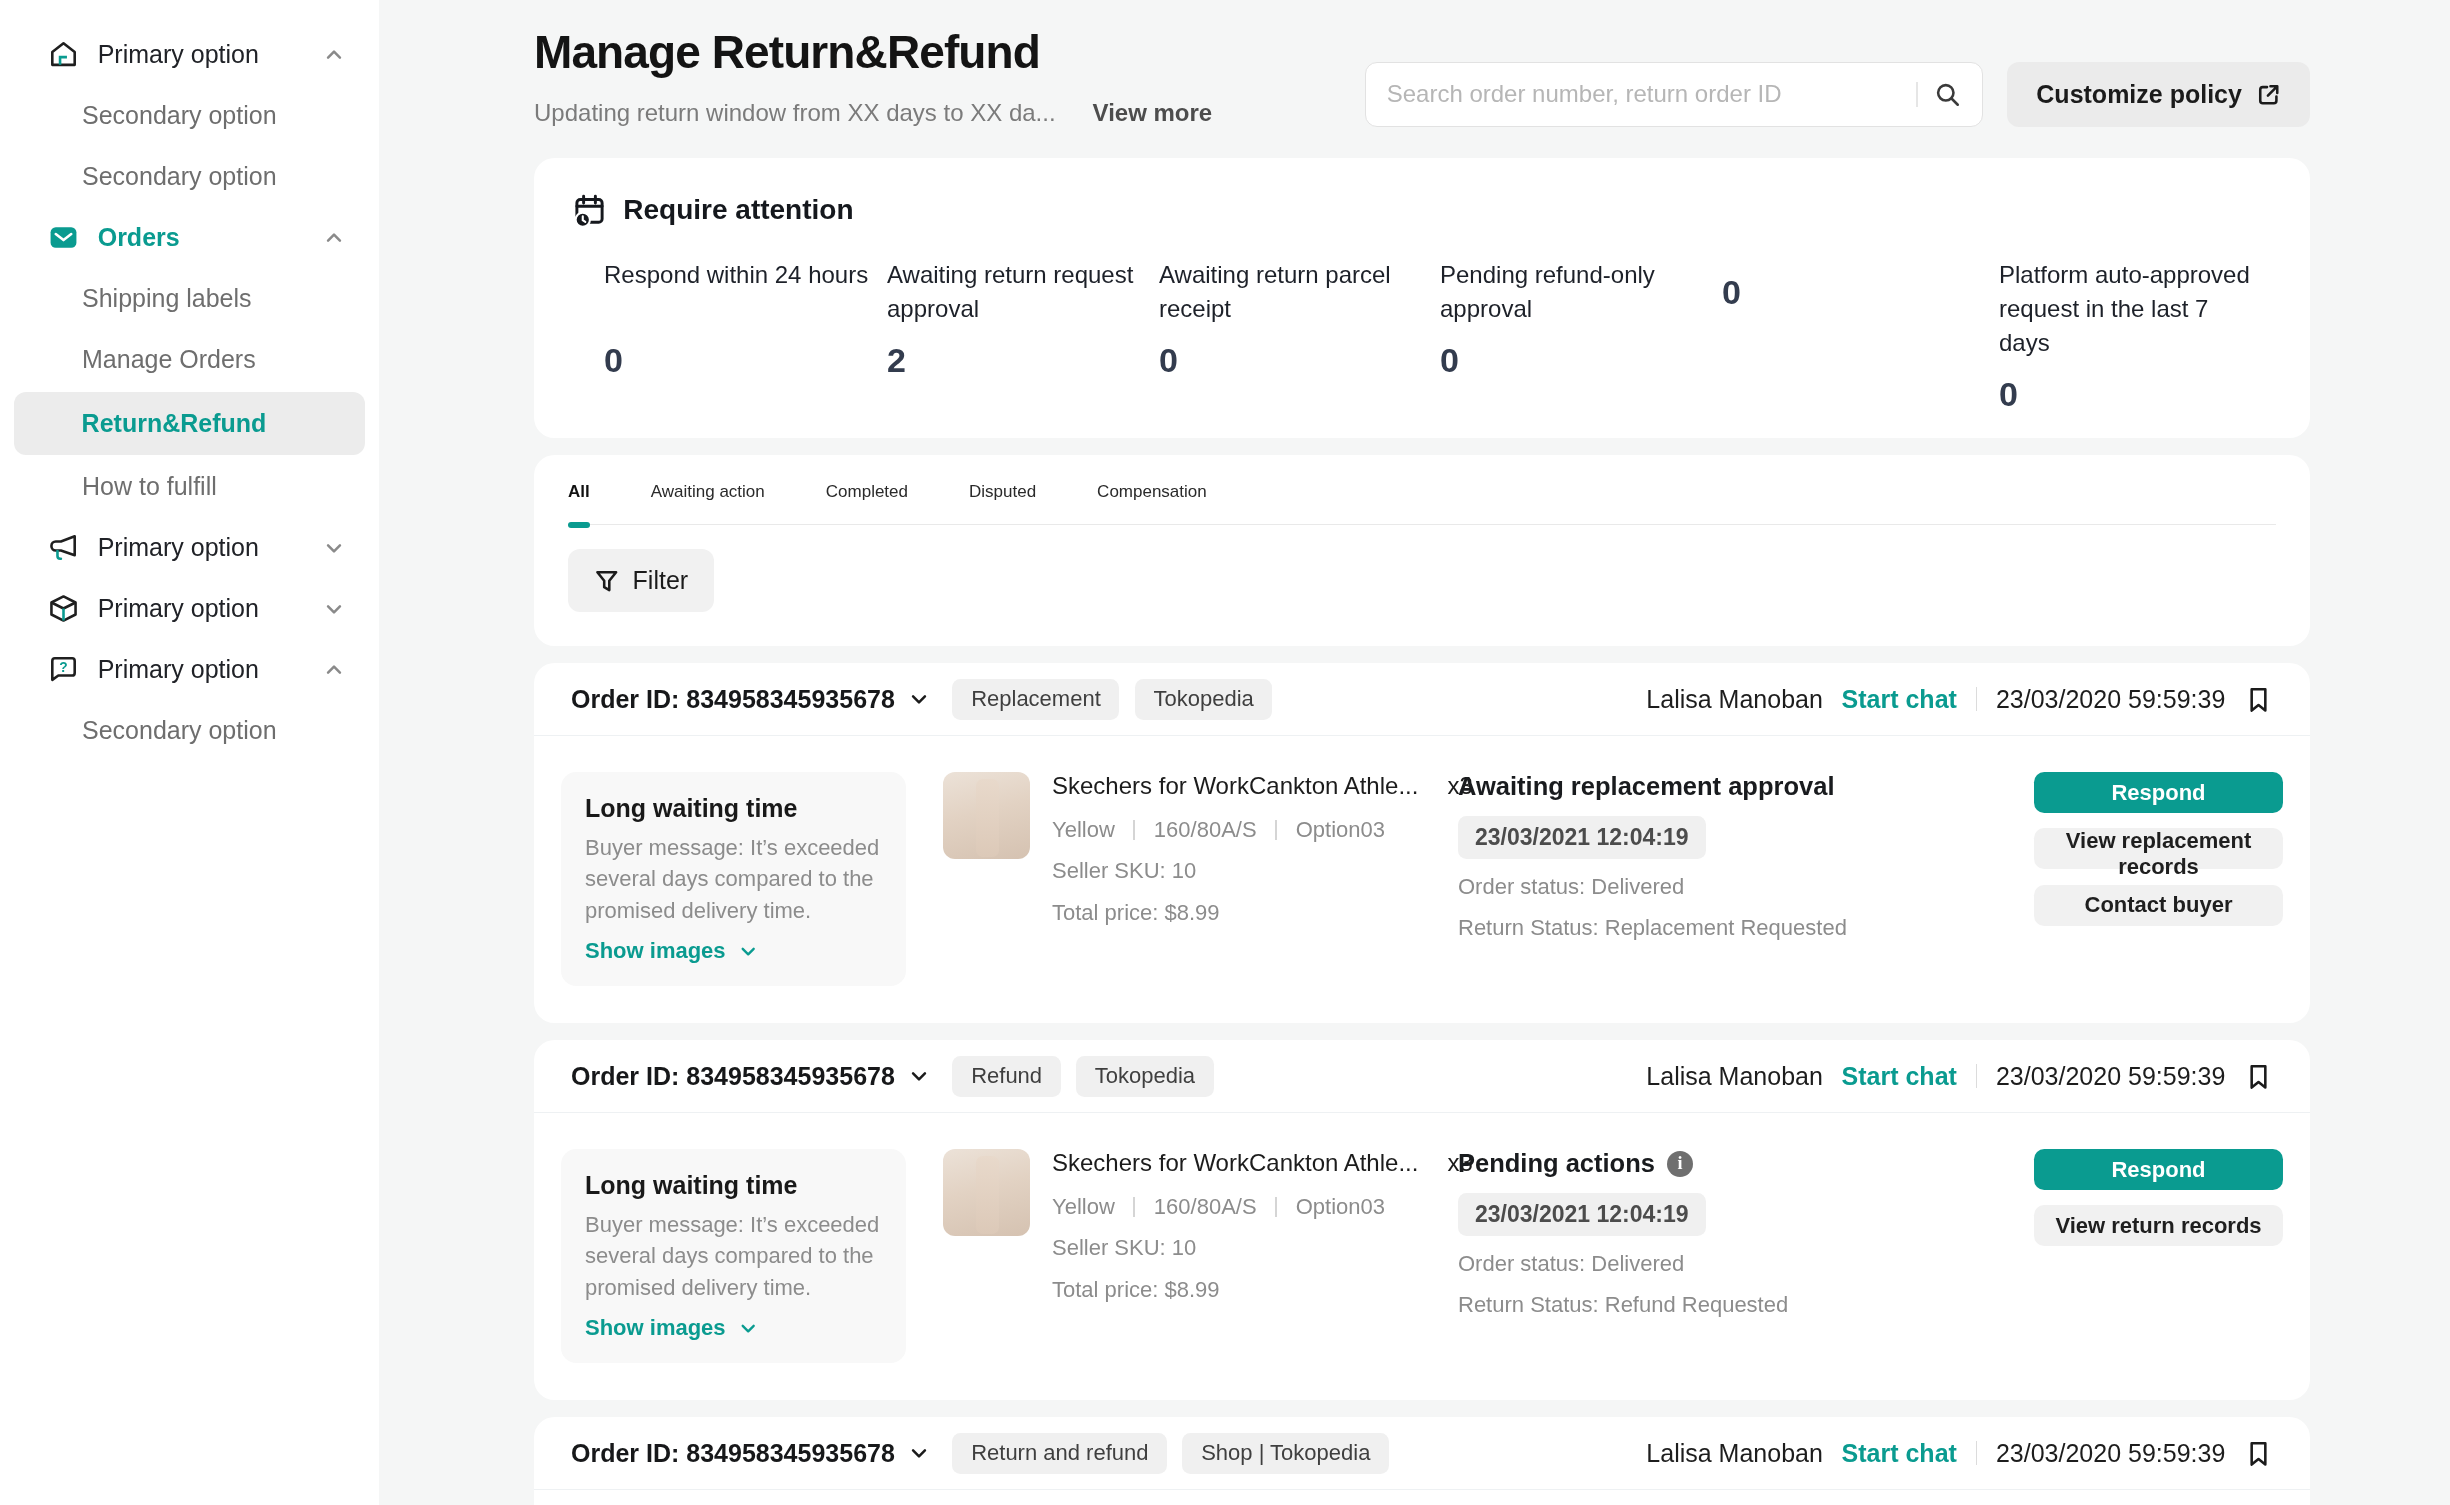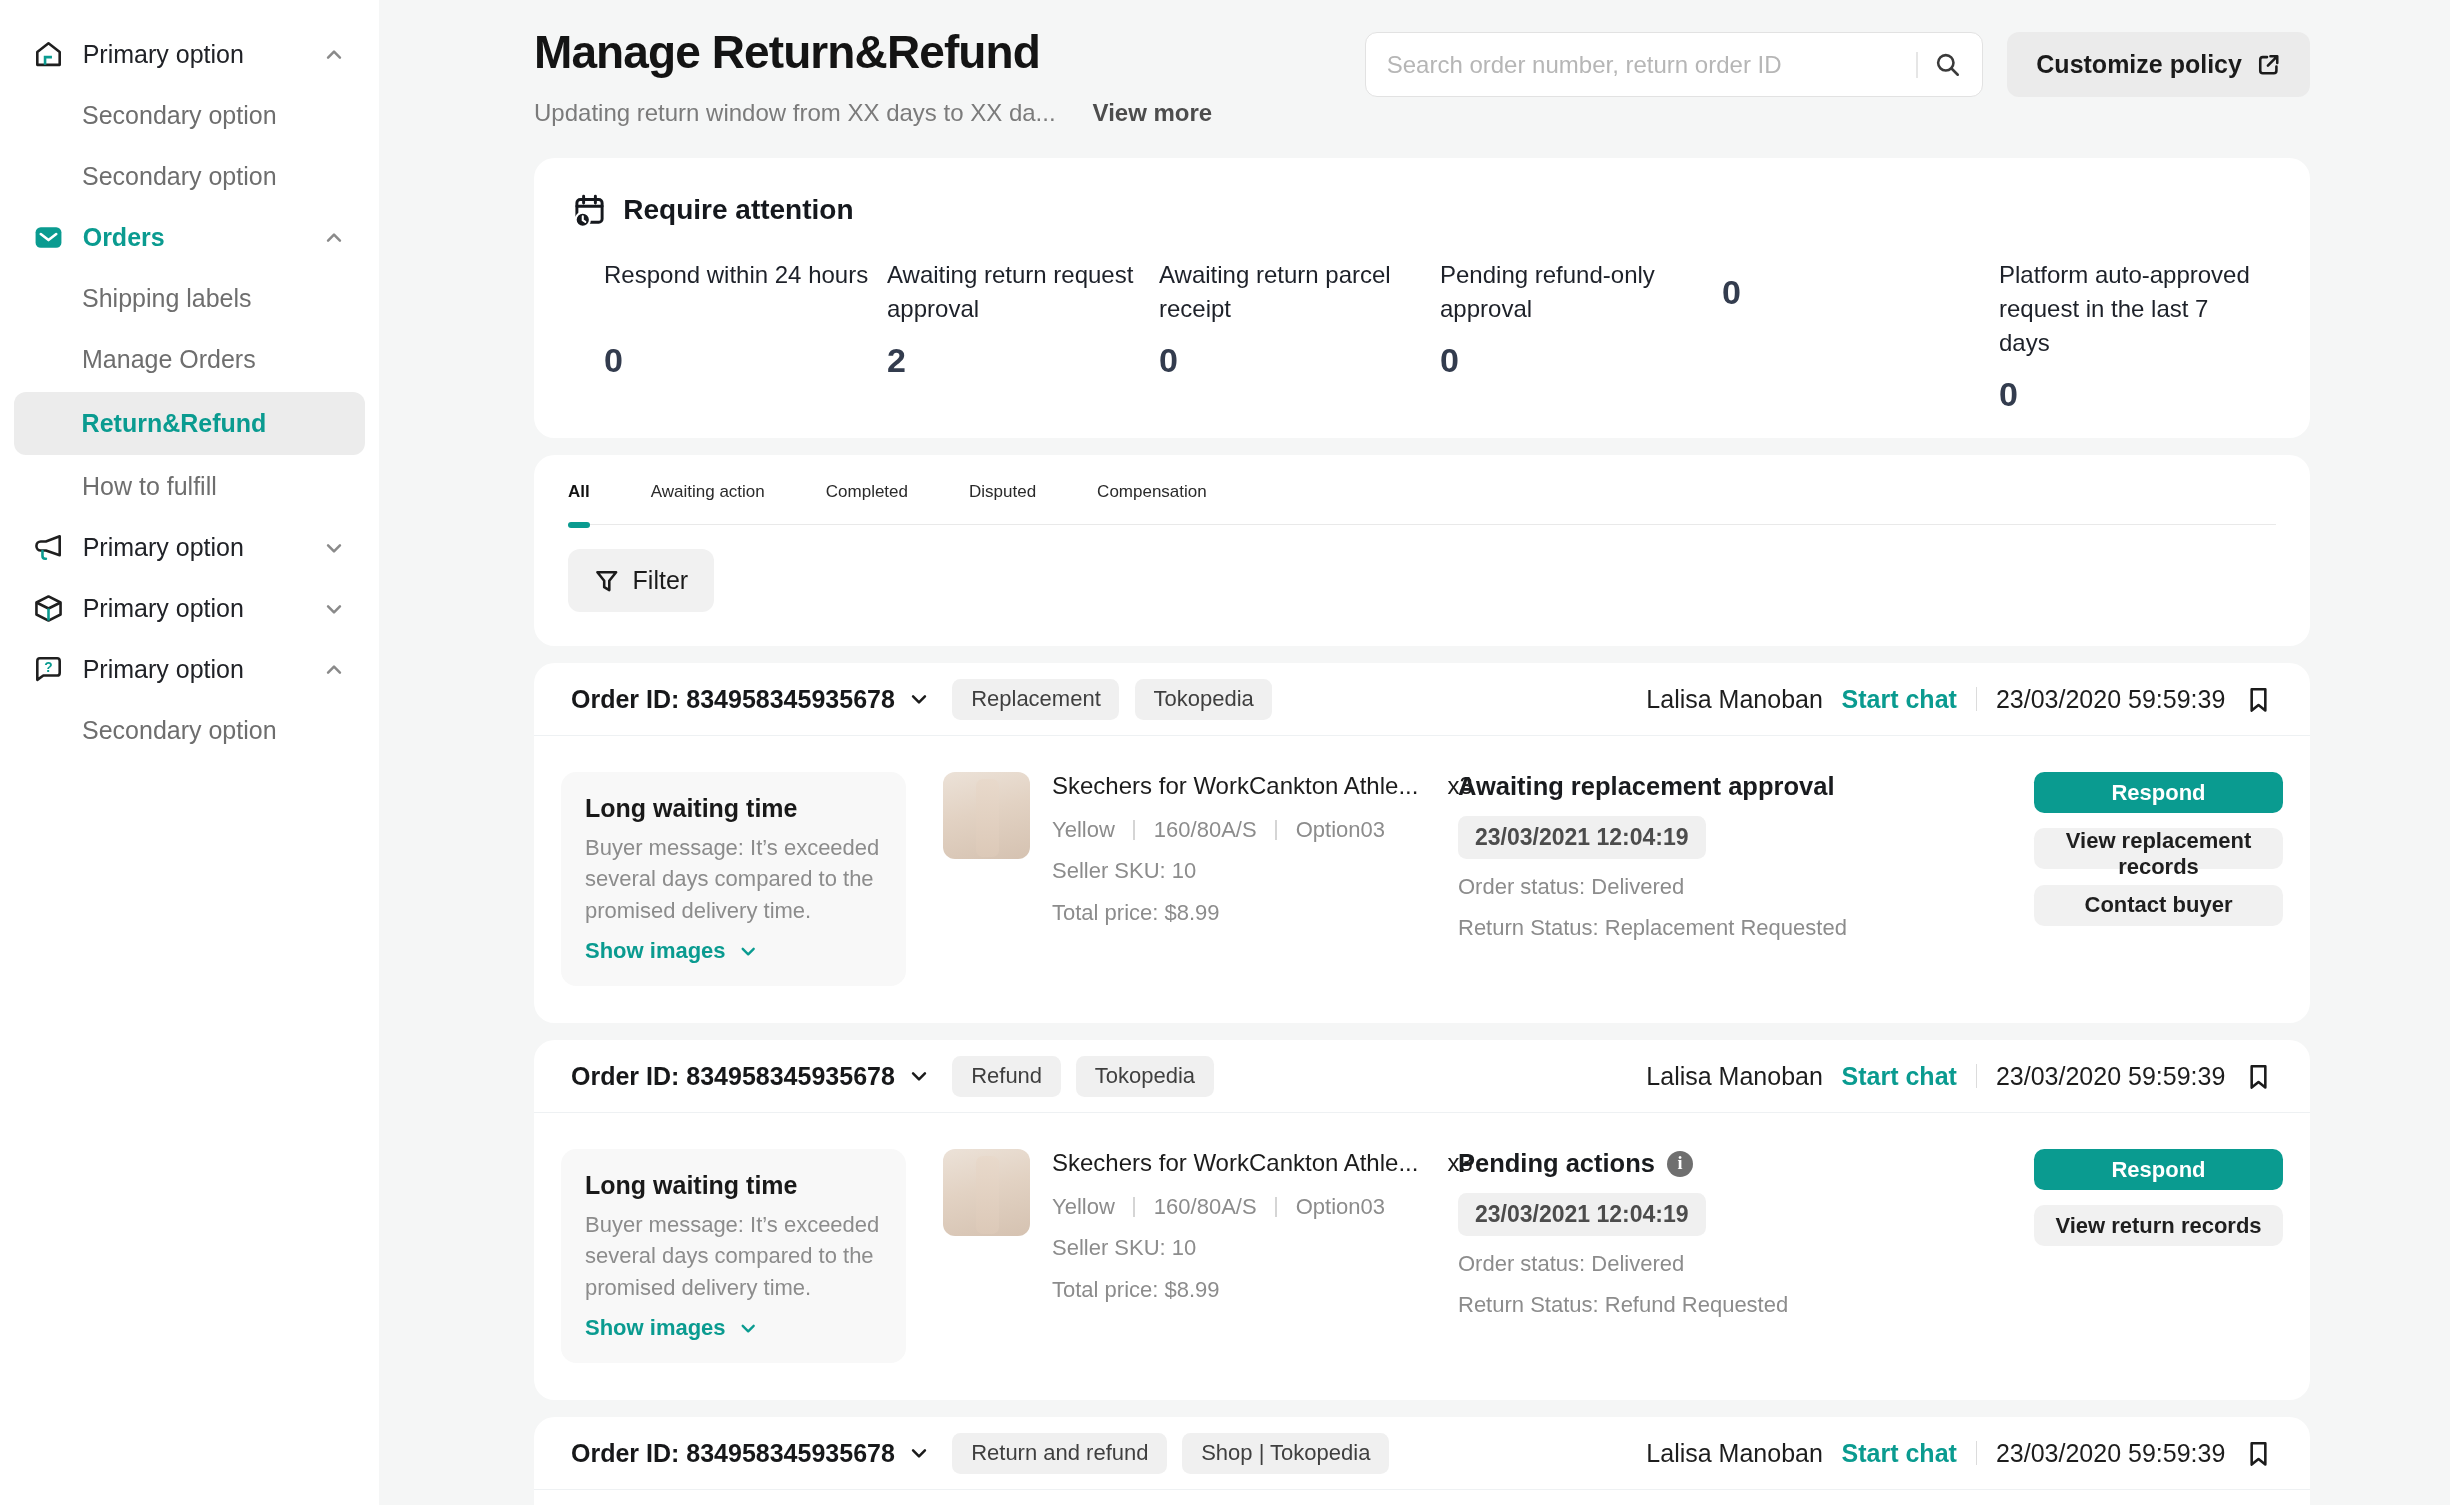--- a/index.html
+++ b/index.html
@@ -15,32 +15,32 @@
   body{
     font-family:"Liberation Sans", sans-serif;
     background:#f5f6f6;
     color:var(--ink);
     display:flex;
   }
   svg{display:block;flex-shrink:0;}
 
   
   .sidebar{width:379px;background:#fff;padding:24px 0;flex-shrink:0;}
-  .srow{display:flex;align-items:center;height:61px;padding:0 34px 0 33px;
+  .srow{display:flex;align-items:center;height:61px;padding:0 34px 0 48px;
         font-size:25px;color:#202227;cursor:pointer;position:relative;}
   .srow .s-icon{width:31px;height:31px;margin-right:18.7px;}
   .srow .chev{margin-left:auto;color:#8a8a8a;}
   .srow.secondary{padding-left:82px;color:#6e6e6e;}
   .srow.teal-label{color:var(--teal);font-weight:600;}
   .srow.selected{margin:1.7px 13.6px;background:#ececec;border-radius:12px;
                  padding-left:68px;height:63px;color:var(--teal);font-weight:700;}
 
   
   .main{flex:1;padding:25.5px 140px 0 155px;}
-  .header-row{display:flex;justify-content:space-between;align-items:flex-start;}
+  .header-row{display:flex;justify-content:space-between;align-items:flex-end;}
   .page-title{font-size:46px;font-weight:700;letter-spacing:-0.9px;color:#141414;line-height:53px;}
   .subtitle-row{display:flex;gap:37px;margin-top:20.4px;font-size:24px;}
   .subtitle{color:#7b7b7b;}
   .view-more{color:#4d4d4d;font-weight:600;cursor:pointer;}
   .header-right{display:flex;gap:24px;margin-top:6.8px;}
   .search-box{width:618px;height:65px;background:#fff;border:1.7px solid #e2e2e2;border-radius:12px;
               display:flex;align-items:center;padding:0 20.4px;}
   .search-box input{flex:1;border:none;outline:none;font-size:24px;color:#333;
                     font-family:"Liberation Sans",sans-serif;background:transparent;}
   .search-box input::placeholder{color:#b6b6b6;}

